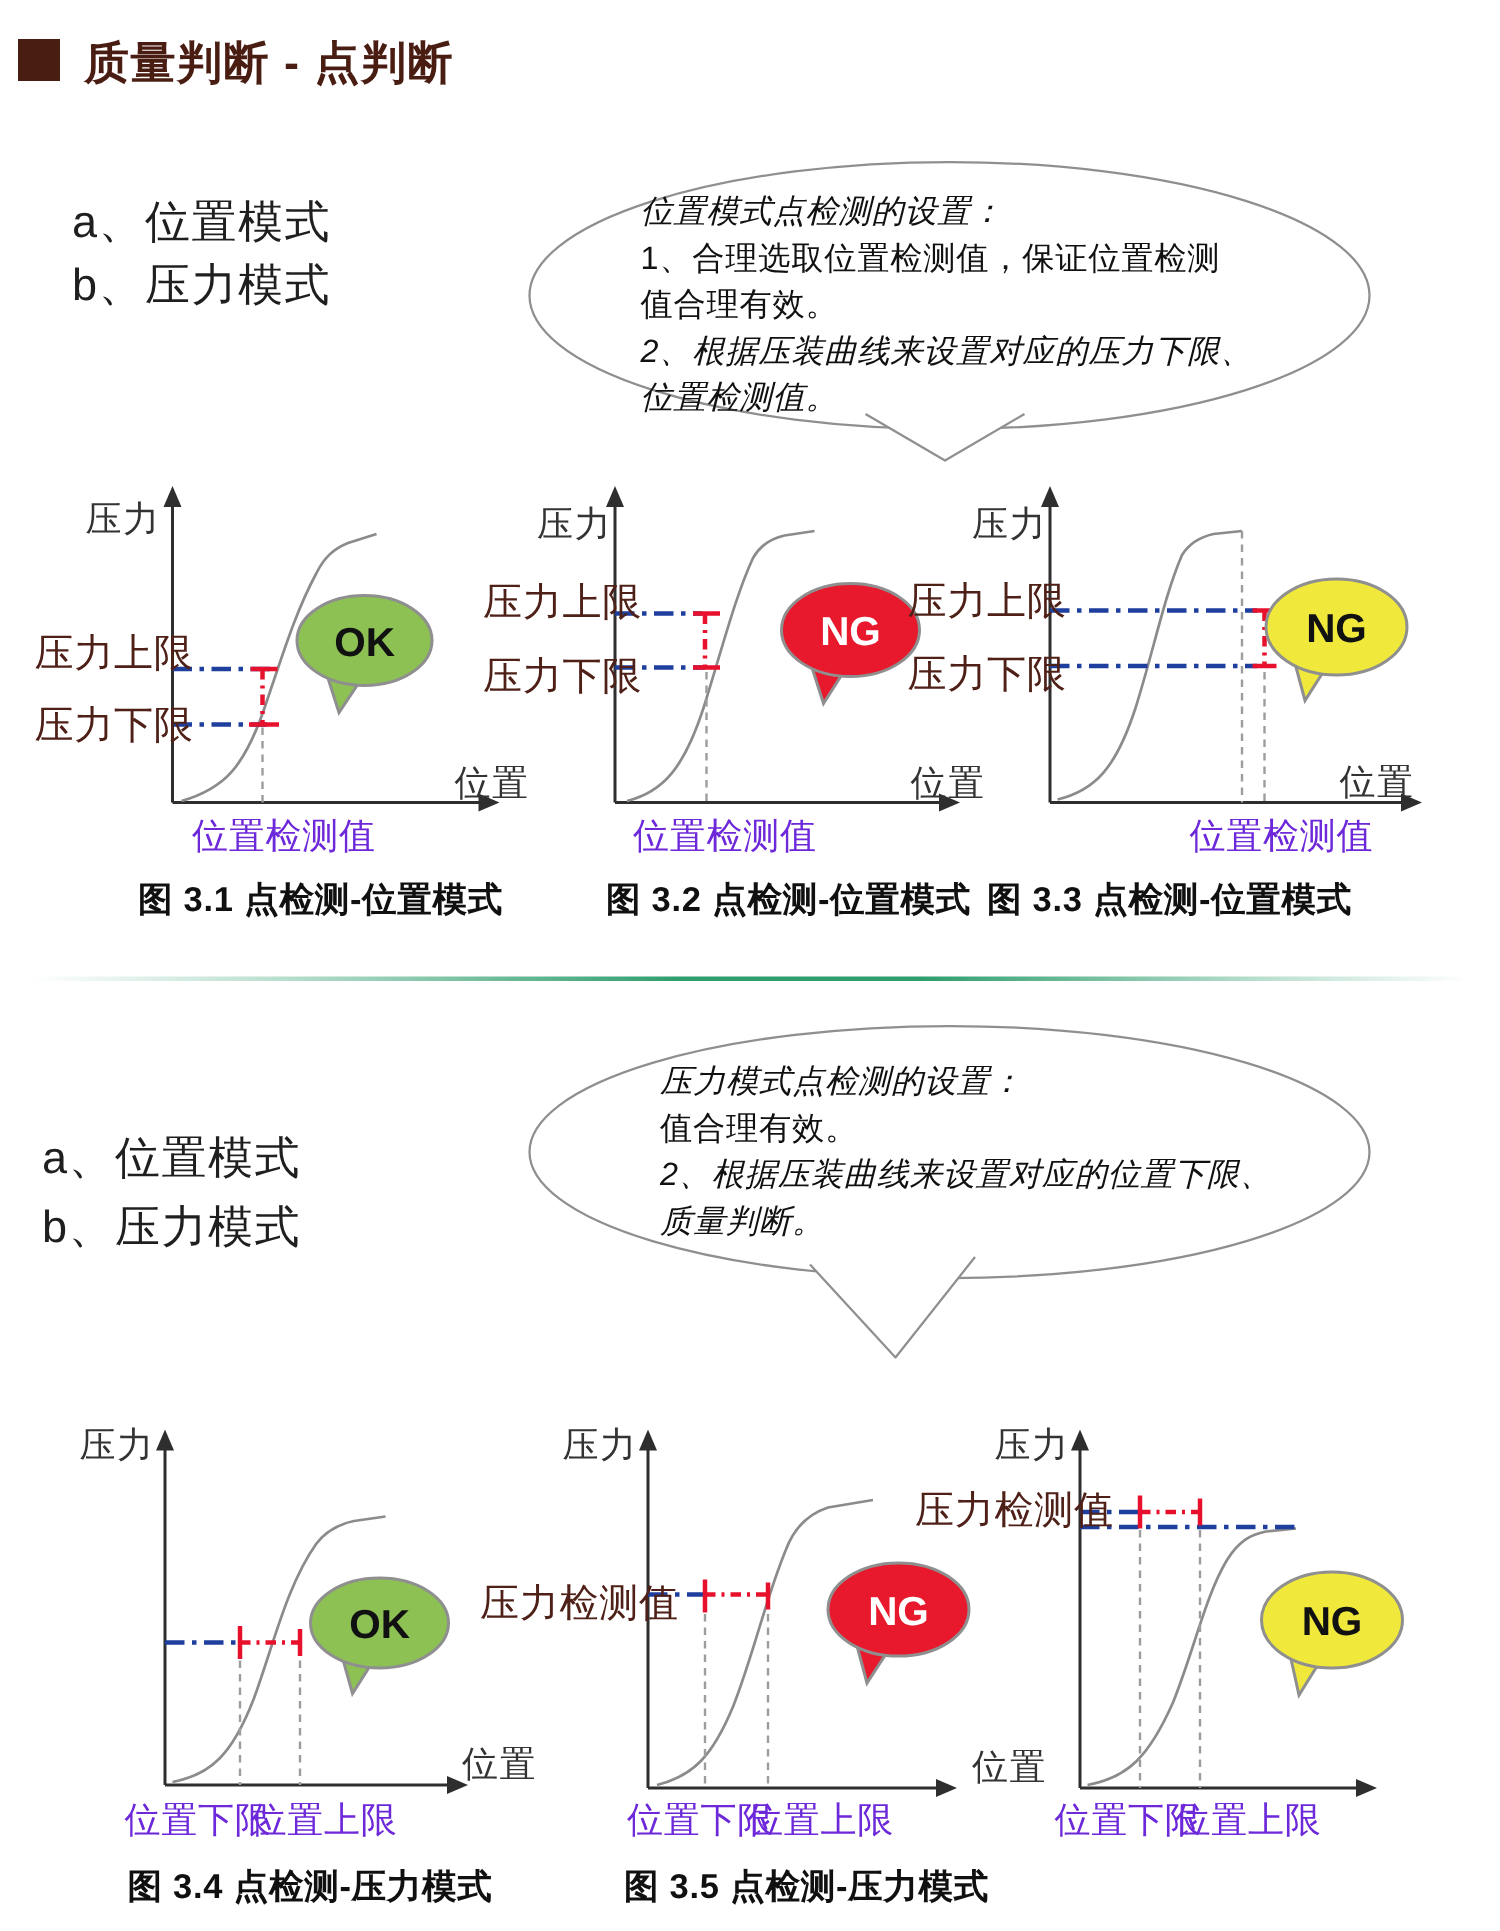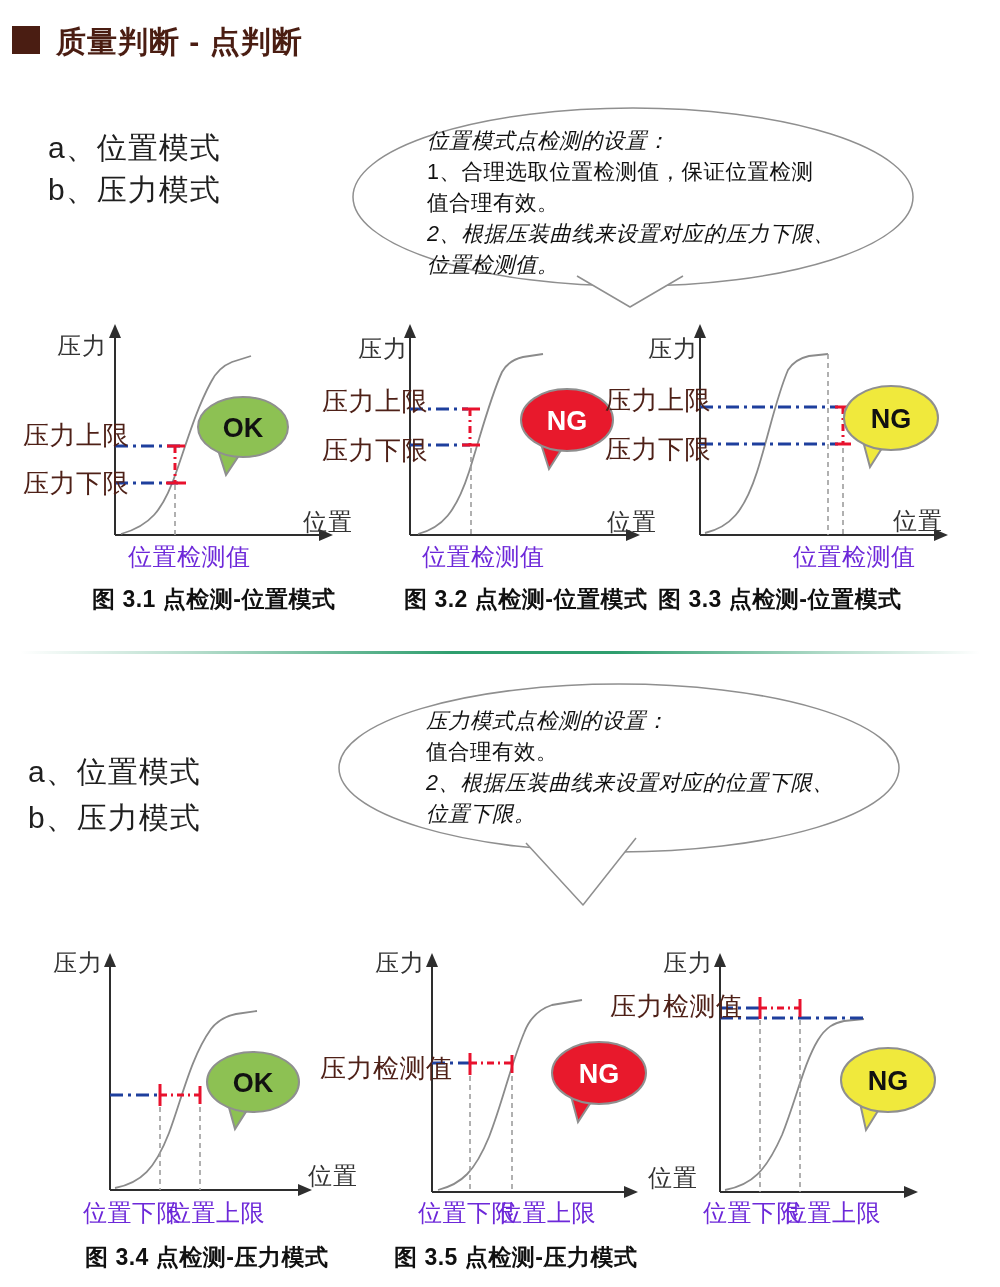--- a/index.html
+++ b/index.html
@@ -138,30 +138,30 @@
   <div class="axis-label" style="left:293px;top:185px;">位置</div>
   <div class="tick-label" style="left:193px;top:221px;">位置检测值</div>
 </div>
 
 <div class="caption" style="left:92px;top:584px;">图 3.1  点检测-位置模式</div>
 <div class="caption" style="left:376px;top:584px;margin-left:28px;">图 3.2  点检测-位置模式</div>
 <div class="caption" style="left:658px;top:584px;">图 3.3  点检测-位置模式</div>
 
 <div class="abs divider" style="left:20px;top:651px;width:960px;"></div>
 
-<div class="abs bubble" style="left:336px;top:682px;width:580px;height:235px;">
+<div class="abs bubble" style="left:350px;top:682px;width:580px;height:235px;">
   <svg width="580" height="235">
     <ellipse class="bubble-shape" cx="283" cy="86" rx="280" ry="84"></ellipse>
     <path class="bubble-tail" d="M 190 161 L 247 223 L 300 156"></path>
   </svg>
   <div class="bubble-text" style="left:90px;top:24px;width:470px;">
     <div class="bl i">压力模式点检测的设置：</div>
     <div class="bl">值合理有效。</div>
     <div class="bl i">2、根据压装曲线来设置对应的位置下限、</div>
-    <div class="bl i">位置下限。</div>
+    <div class="bl i">质量判断。</div>
   </div>
 </div>
 
 <div class="abs list-item" style="left:28px;top:752px;">a、位置模式</div>
 <div class="abs list-item" style="left:28px;top:798px;">b、压力模式</div>
 
 <div class="chart" style="left:15px;top:945px;width:350px;height:285px;">
   <svg width="345" height="250">
     <line class="axis" x1="95" y1="16" x2="95" y2="245"></line>
     <polygon class="arrow" points="95,8 89,22 101,22"></polygon>
@@ -226,13 +226,13 @@
     <ellipse class="badge-shape" cx="288" cy="135" rx="47" ry="32" fill="#f0e93c"></ellipse>
     <text class="badge-text" x="288" y="145" text-anchor="middle" fill="#111">NG</text>
   </svg>
   <div class="axis-label" style="left:63px;top:2px;">压力</div>
   <div class="limit-label" style="left:10px;top:44px;">压力检测值</div>
   <div class="tick-label" style="left:103px;top:252px;">位置下限</div>
   <div class="tick-label" style="left:183px;top:252px;">位置上限</div>
 </div>
 
 <div class="caption" style="left:85px;top:1242px;">图 3.4  点检测-压力模式</div>
-<div class="caption" style="left:394px;top:1242px;">图 3.5  点检测-压力模式</div>
+<div class="caption" style="left:416px;top:1242px;">图 3.5  点检测-压力模式</div>
 
 </body></html>

